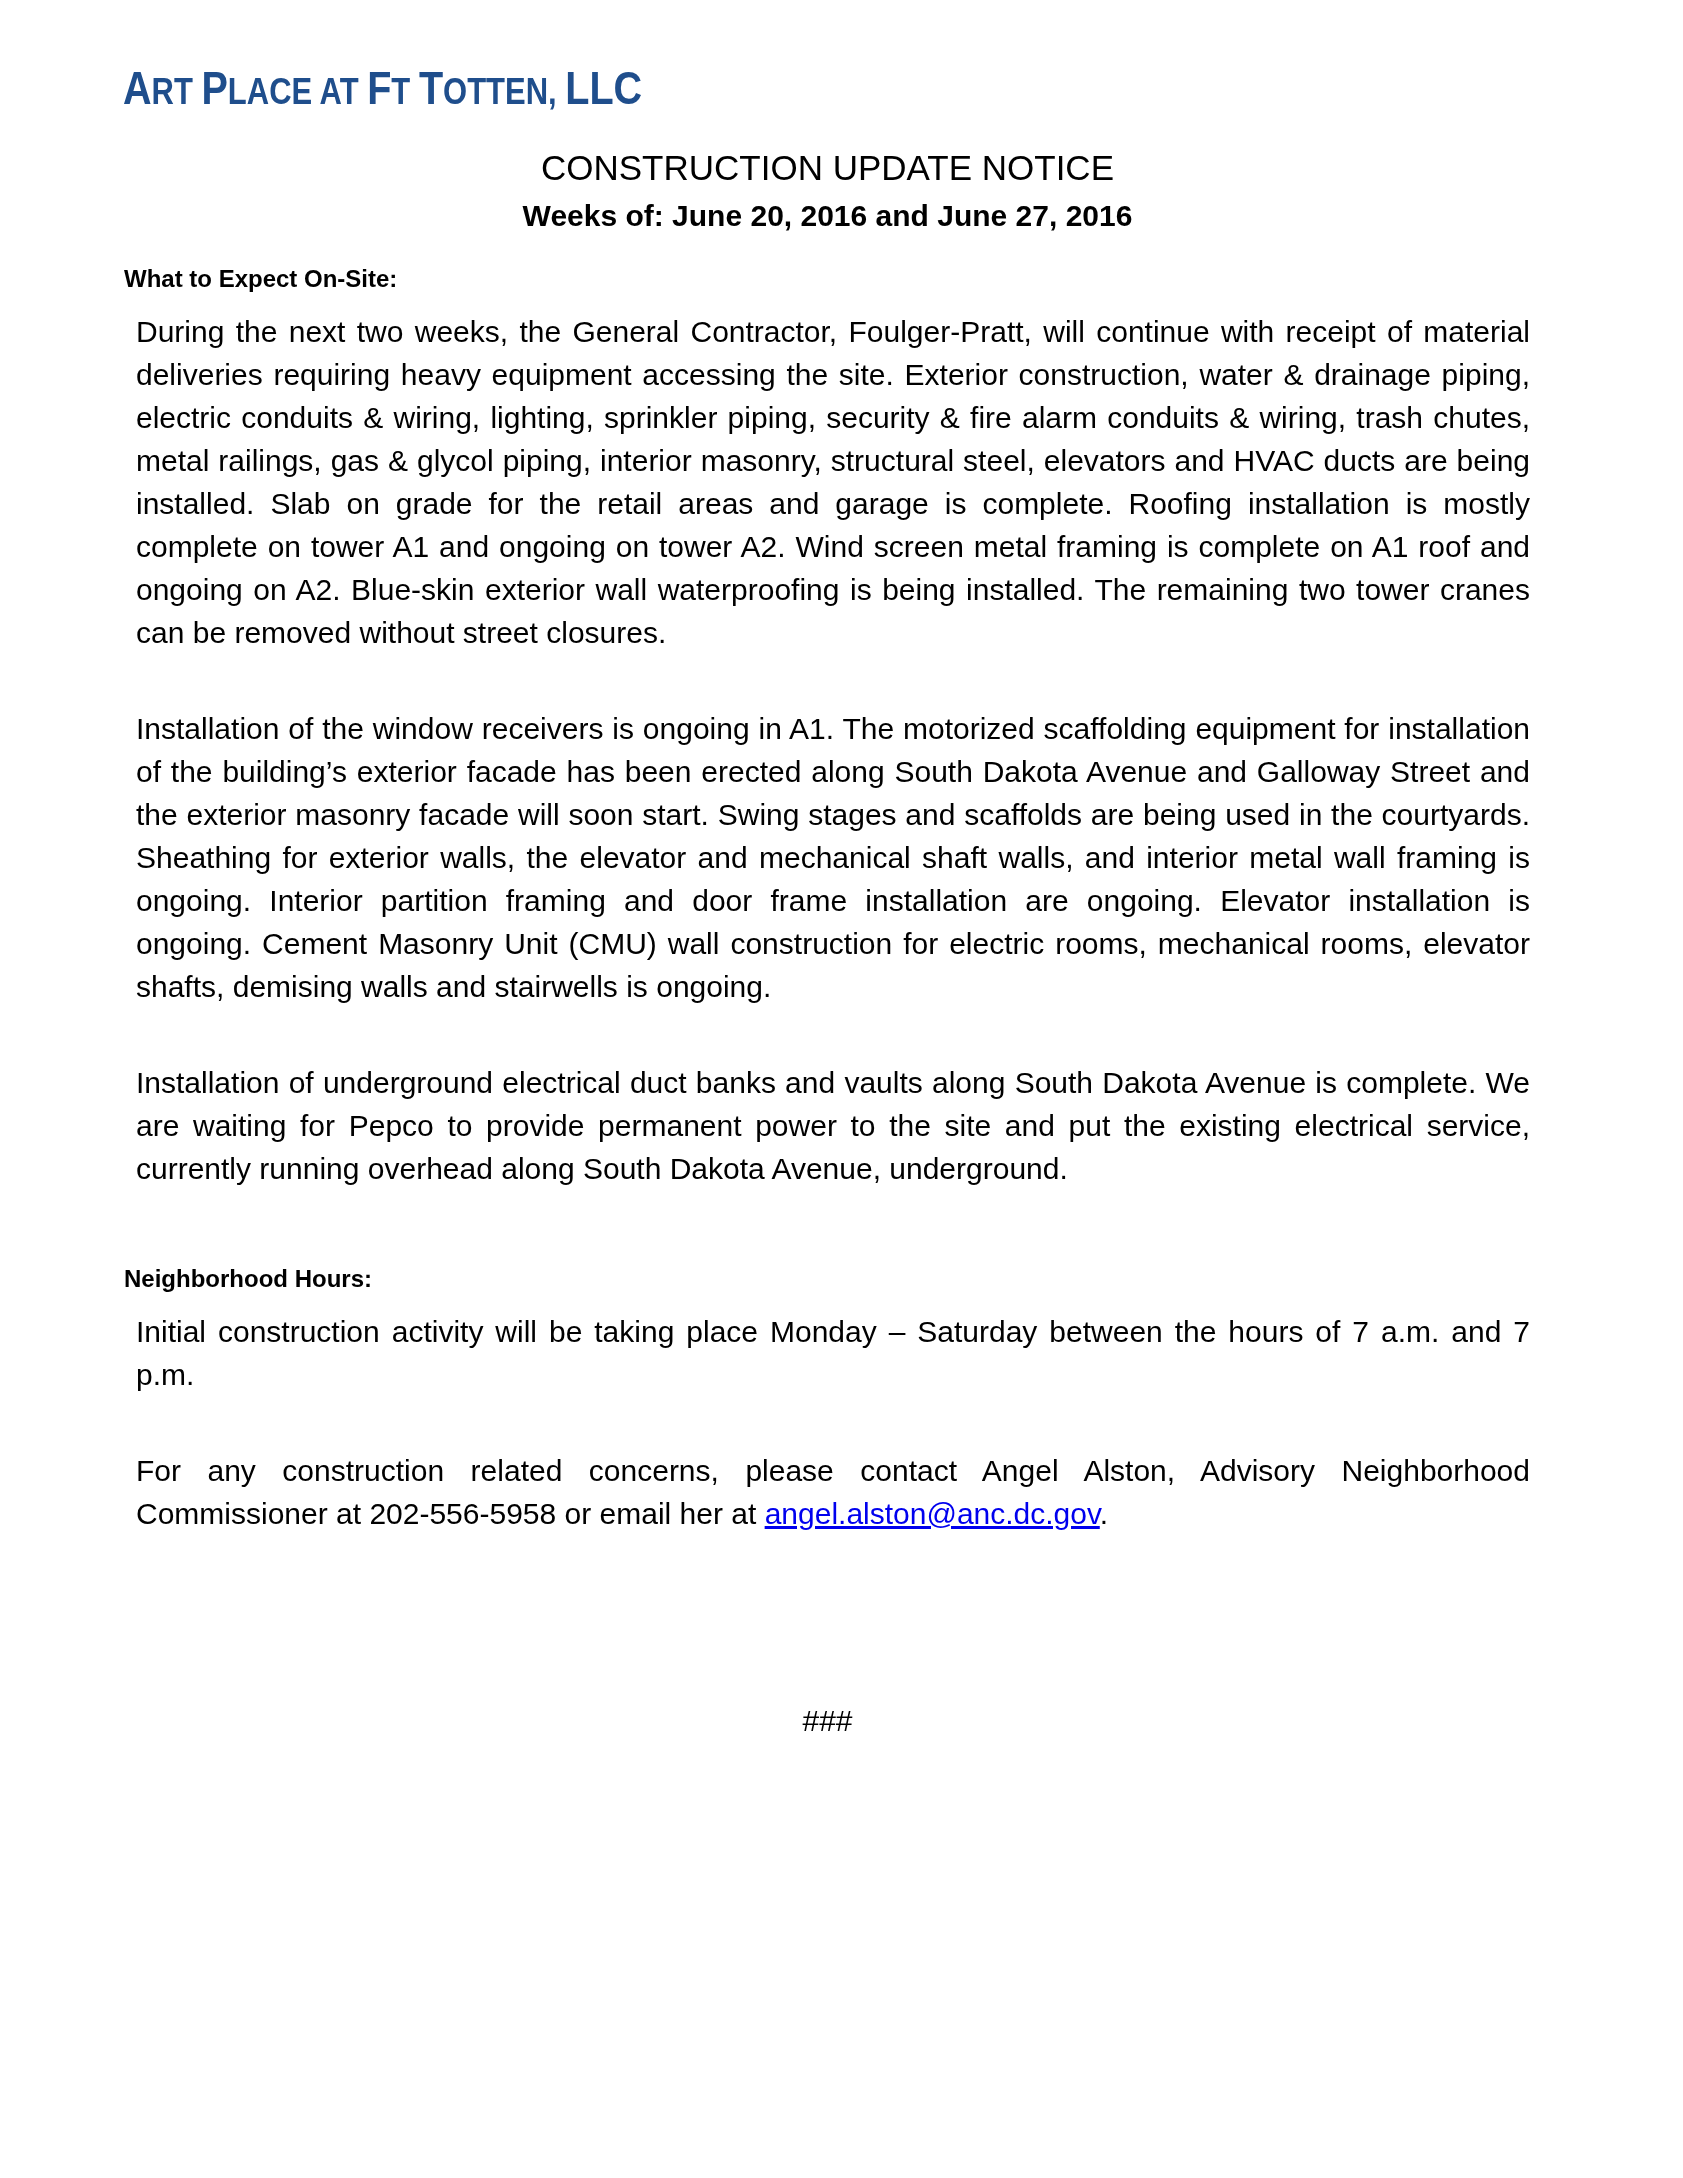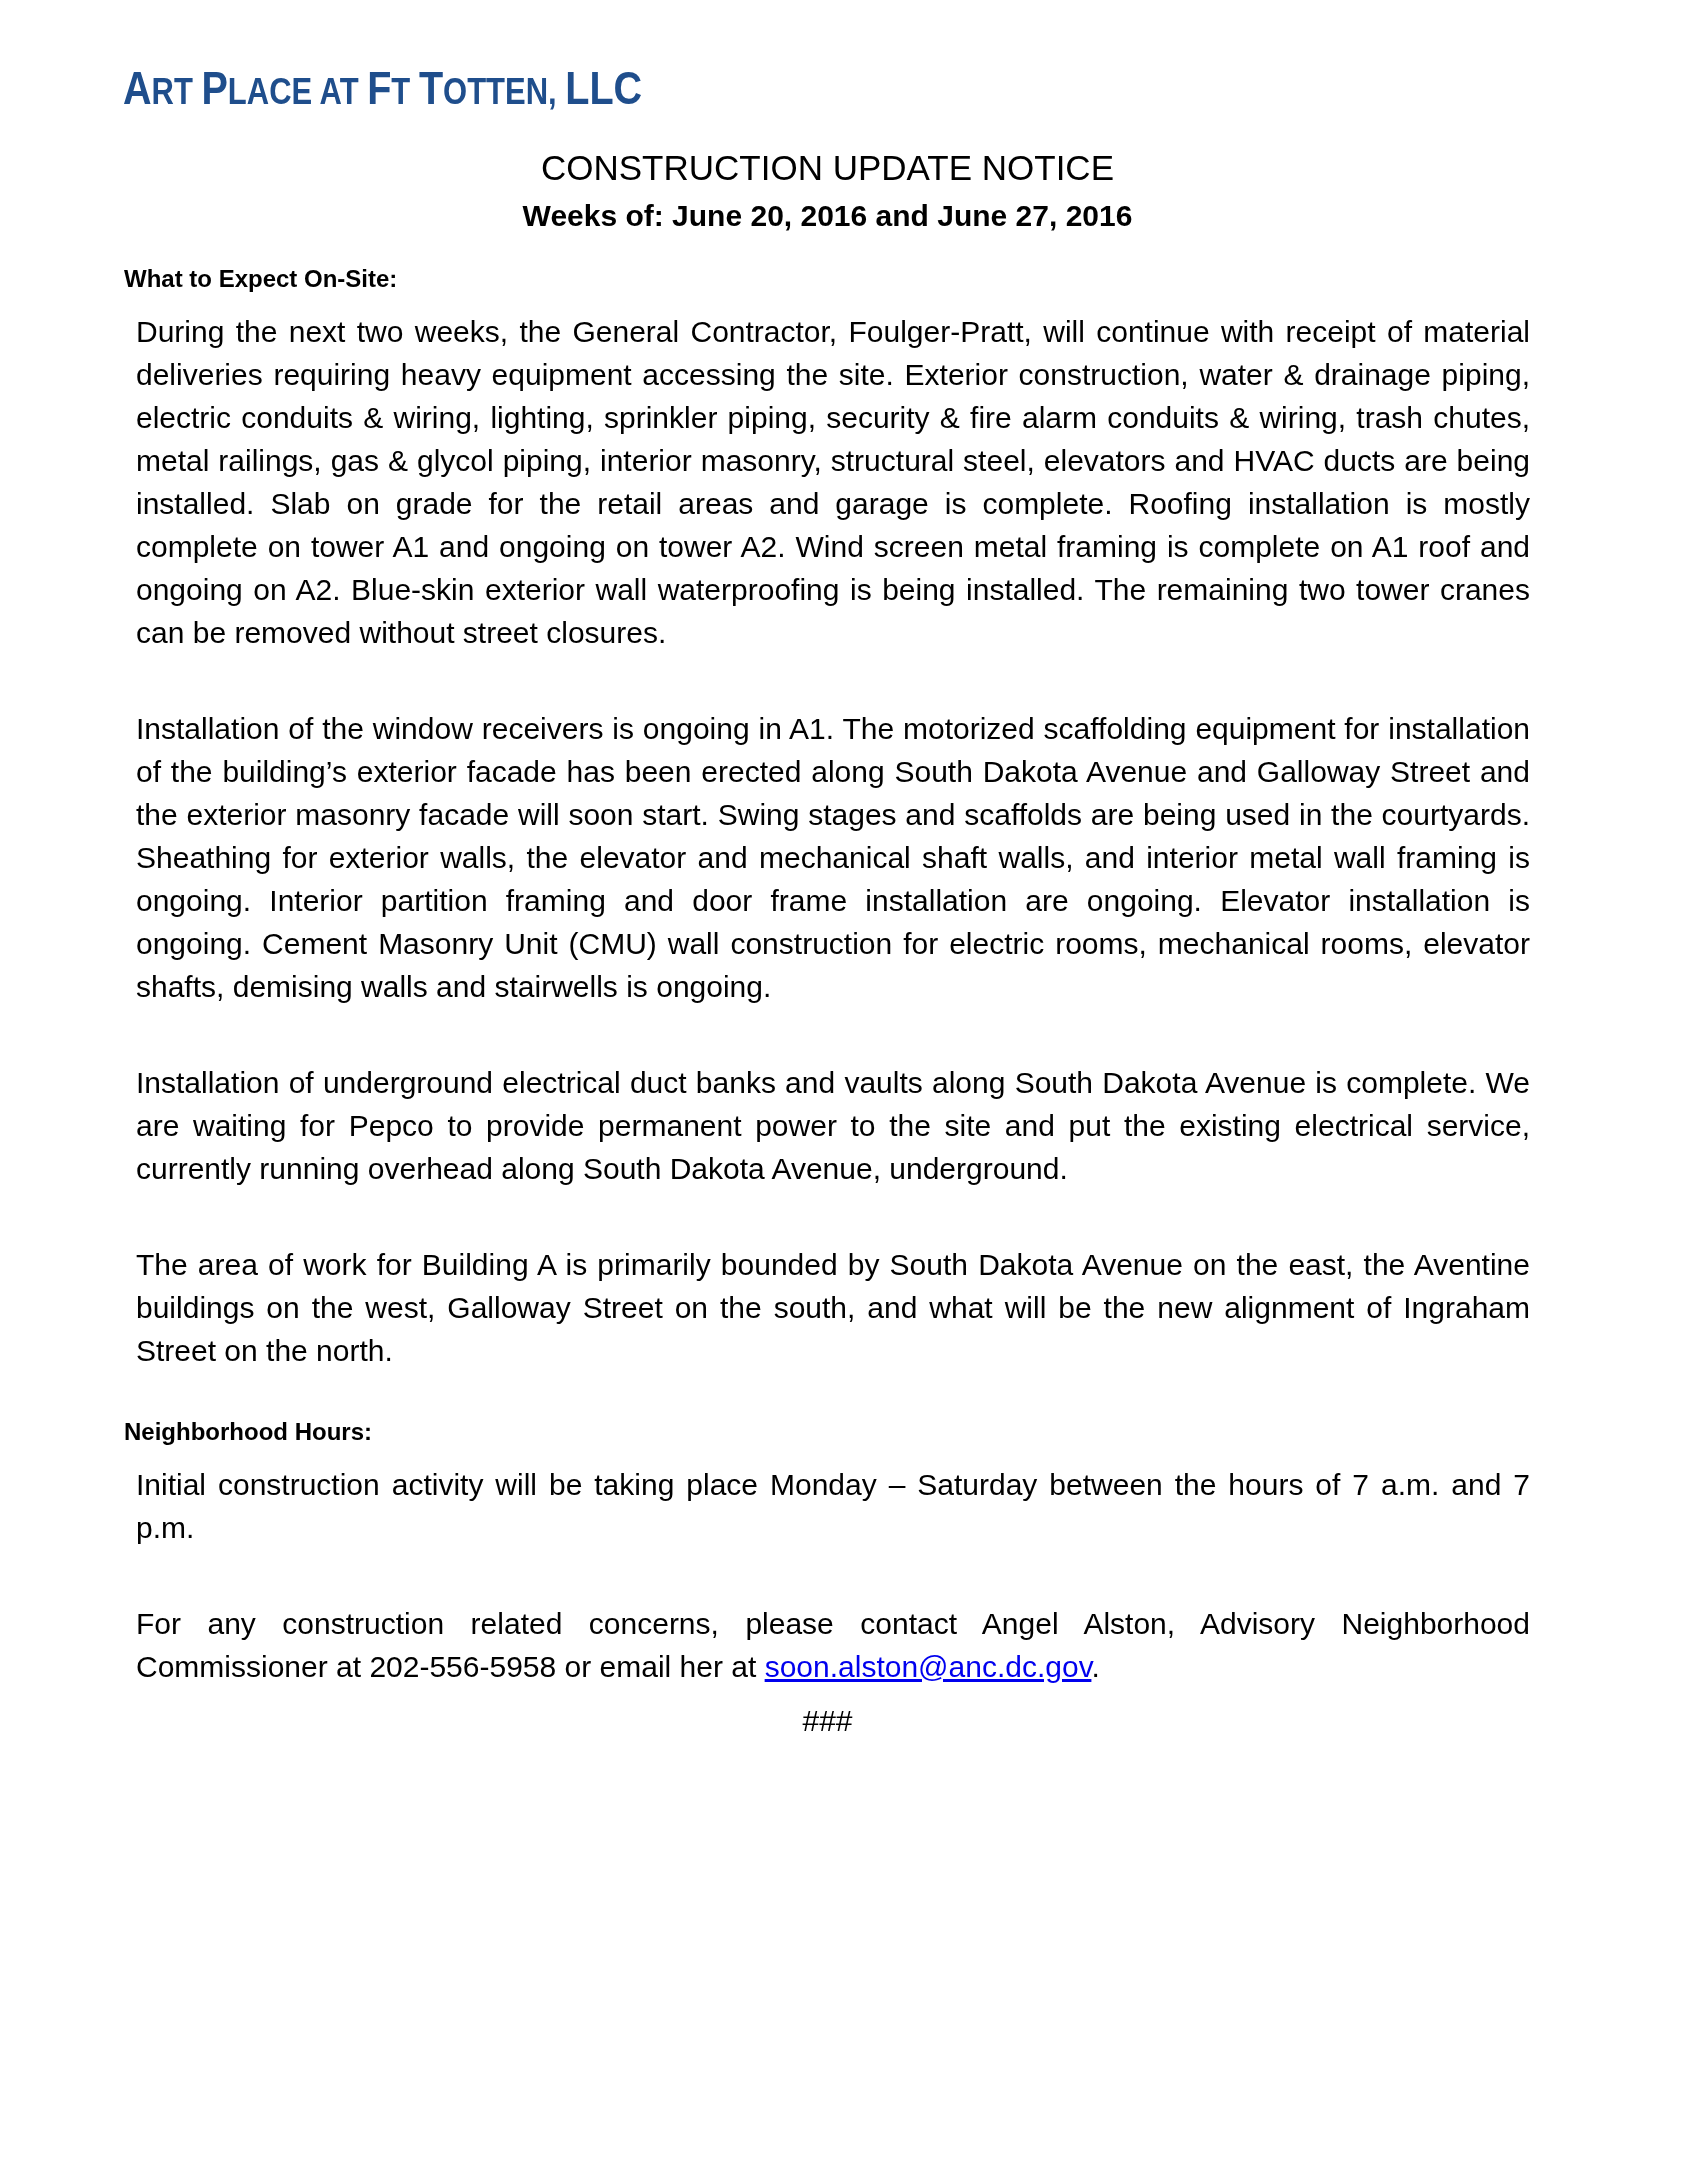--- a/index.html
+++ b/index.html
@@ -38,22 +38,21 @@
 <div class="weeks">Weeks of:  June 20, 2016 and June 27, 2016</div>
 
 <div class="content">
   <p class="heading">What to Expect On-Site:</p>
   <p class="para">During the next two weeks, the General Contractor, Foulger-Pratt, will continue with receipt of material deliveries requiring heavy equipment accessing the site.  Exterior construction, water &amp; drainage piping, electric conduits &amp; wiring, lighting, sprinkler piping, security &amp; fire alarm conduits &amp; wiring, trash chutes, metal railings, gas &amp; glycol piping, interior masonry, structural steel, elevators and HVAC ducts are being installed.  Slab on grade for the retail areas and garage is complete.  Roofing installation is mostly complete on tower A1 and ongoing on tower A2.  Wind screen metal framing is complete on A1 roof and ongoing on A2.  Blue-skin exterior wall waterproofing is being installed.  The remaining two tower cranes can be removed without street closures.</p>
   <div class="gap"></div>
   <p class="para">Installation of the window receivers is ongoing in A1.  The motorized scaffolding equipment for installation of the building’s exterior facade has been erected along South Dakota Avenue and Galloway Street and the exterior masonry facade will soon start.  Swing stages and scaffolds are being used in the courtyards.  Sheathing for exterior walls, the elevator and mechanical shaft walls, and interior metal wall framing is ongoing.  Interior partition framing and door frame installation are ongoing.  Elevator installation is ongoing.  Cement Masonry Unit (CMU) wall construction for electric rooms, mechanical rooms, elevator shafts, demising walls and stairwells is ongoing.</p>
   <div class="gap"></div>
   <p class="para">Installation of underground electrical duct banks and vaults along South Dakota Avenue is complete.  We are waiting for Pepco to provide permanent power to the site and put the existing electrical service, currently running overhead along South Dakota Avenue, underground.</p>
   <div class="gap"></div>
-  <p class="para">The area of work for Building A is primarily bounded by South Dakota Avenue on the east, the Aventine buildings on the west, Galloway Street on the south, and what will be the new alignment of Ingraham Street on the north.</p>
   <div class="gap"></div>
   <p class="heading">Neighborhood Hours:</p>
   <p class="para">Initial construction activity will be taking place Monday – Saturday between the hours of 7 a.m. and 7 p.m.</p>
   <div class="gap"></div>
-  <p class="para"><span>For any construction related concerns, please contact Angel Alston, Advisory Neighborhood Commissioner at 202-556-5958 or email her at </span><a class="email" href="mailto:angel.alston@anc.dc.gov">soon.alston@anc.dc.gov</a><span>.</span></p>
+  <p class="para"><span>For any construction related concerns, please contact Angel Alston, Advisory Neighborhood Commissioner at 202-556-5958 or email her at </span><a class="email" href="mailto:angel.alston@anc.dc.gov">angel.alston@anc.dc.gov</a><span>.</span></p>
 </div>
 
 <div class="end-mark">###</div>
 
 
 </body></html>

